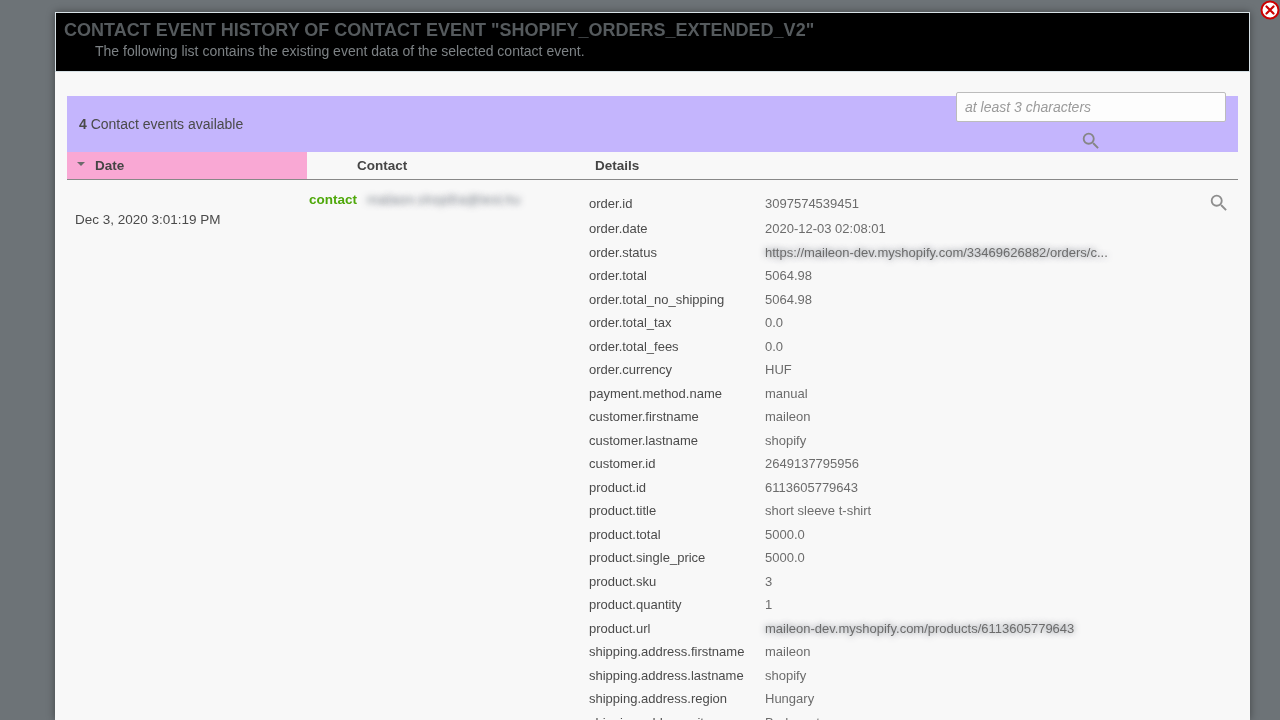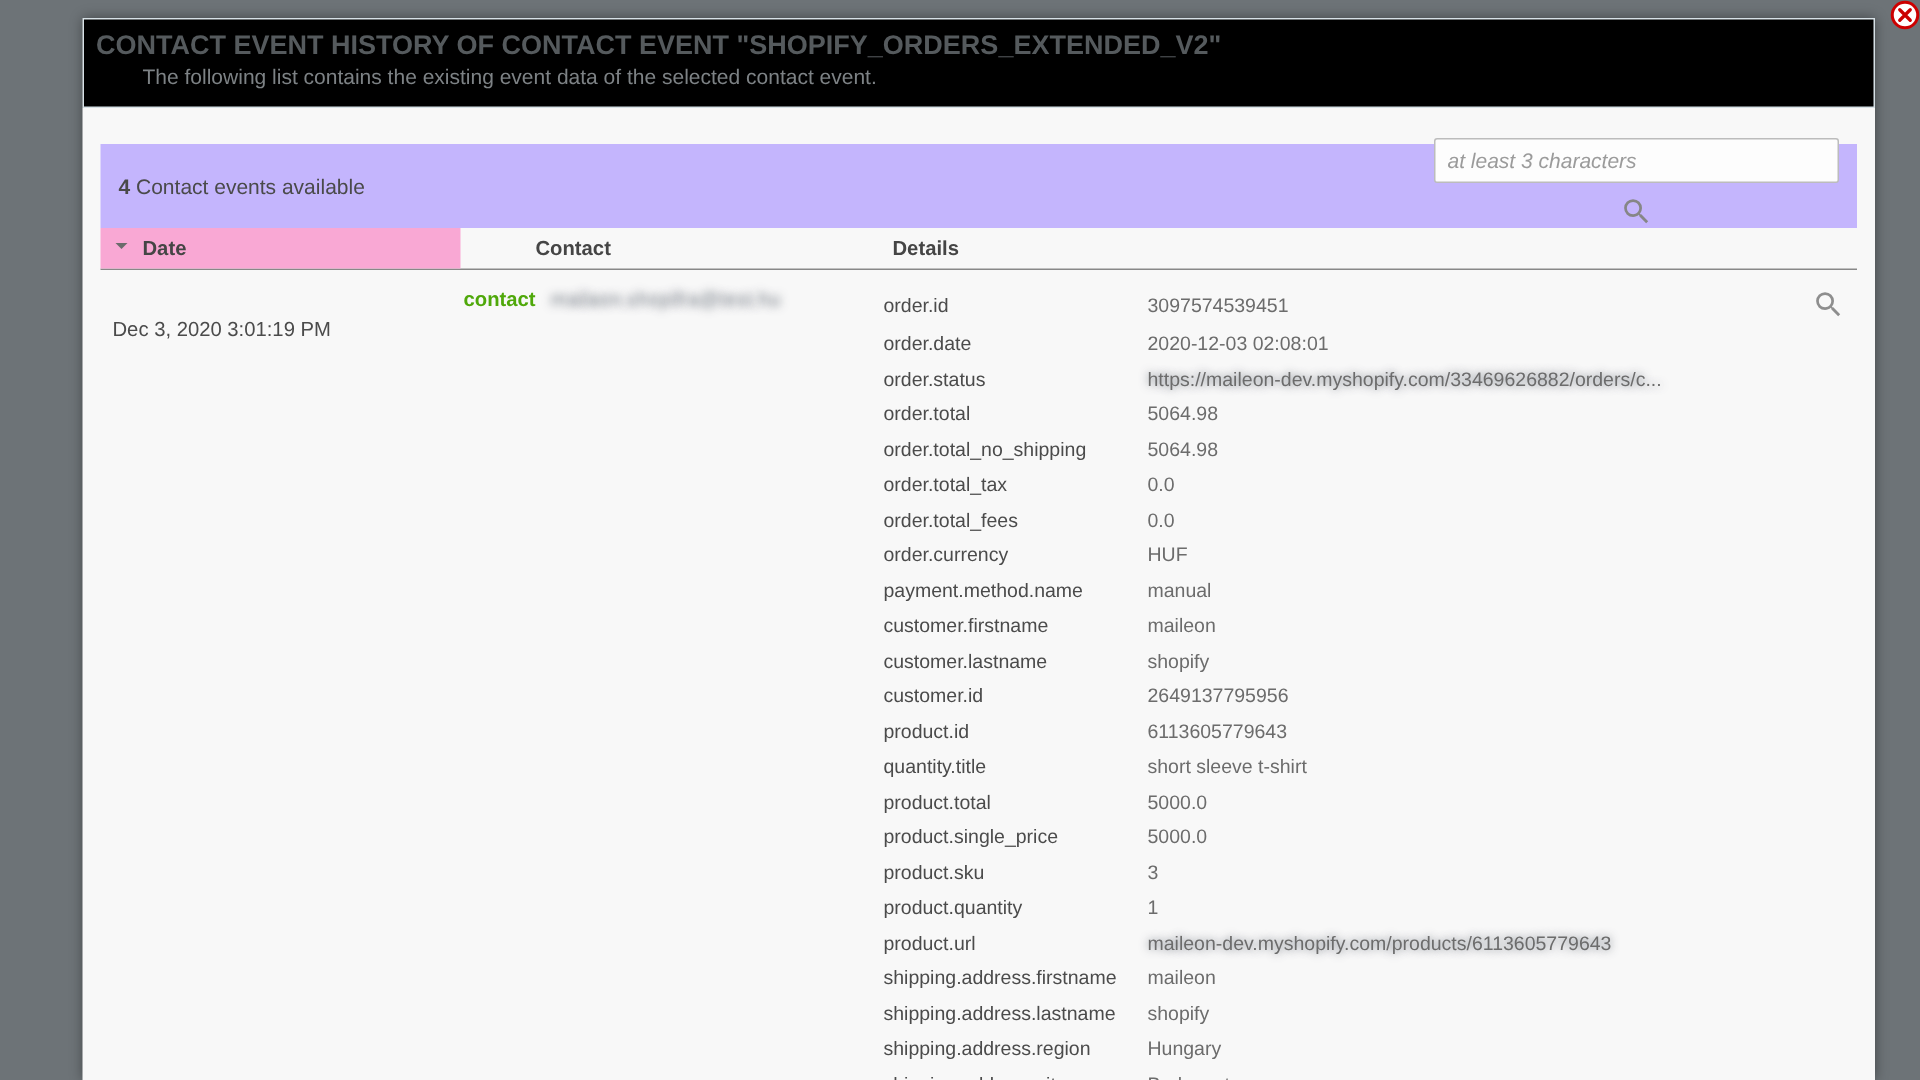--- a/index.html
+++ b/index.html
@@ -193,21 +193,21 @@
             <div class="row-action"></div>
             <div class="k">customer.lastname</div>
             <div class="v">shopify</div>
             <div class="row-action"></div>
             <div class="k">customer.id</div>
             <div class="v">2649137795956</div>
             <div class="row-action"></div>
             <div class="k">product.id</div>
             <div class="v">6113605779643</div>
             <div class="row-action"></div>
-            <div class="k">quantity.title</div>
+            <div class="k">product.title</div>
             <div class="v">short sleeve t-shirt</div>
             <div class="row-action"></div>
             <div class="k">product.total</div>
             <div class="v">5000.0</div>
             <div class="row-action"></div>
             <div class="k">product.single_price</div>
             <div class="v">5000.0</div>
             <div class="row-action"></div>
             <div class="k">product.sku</div>
             <div class="v">3</div>

